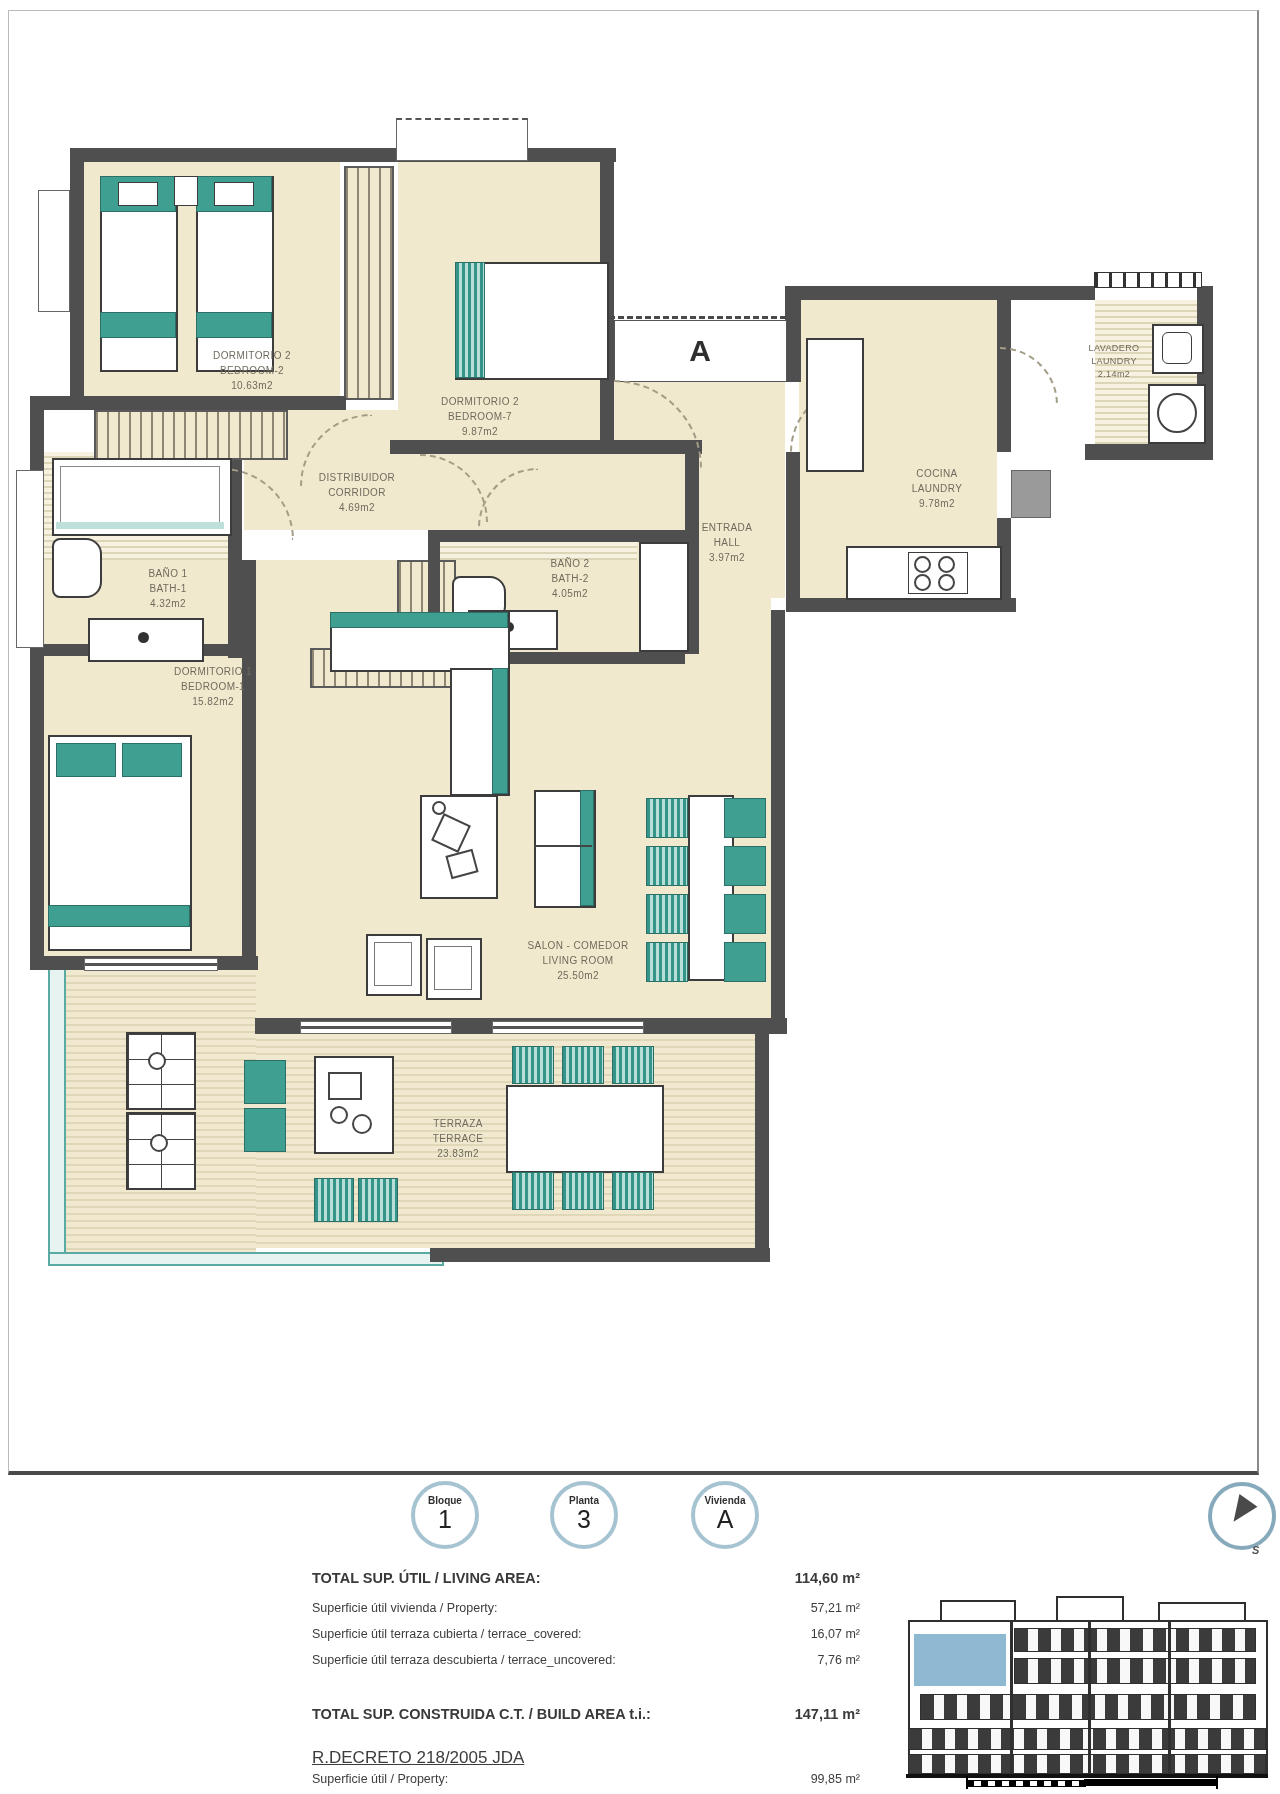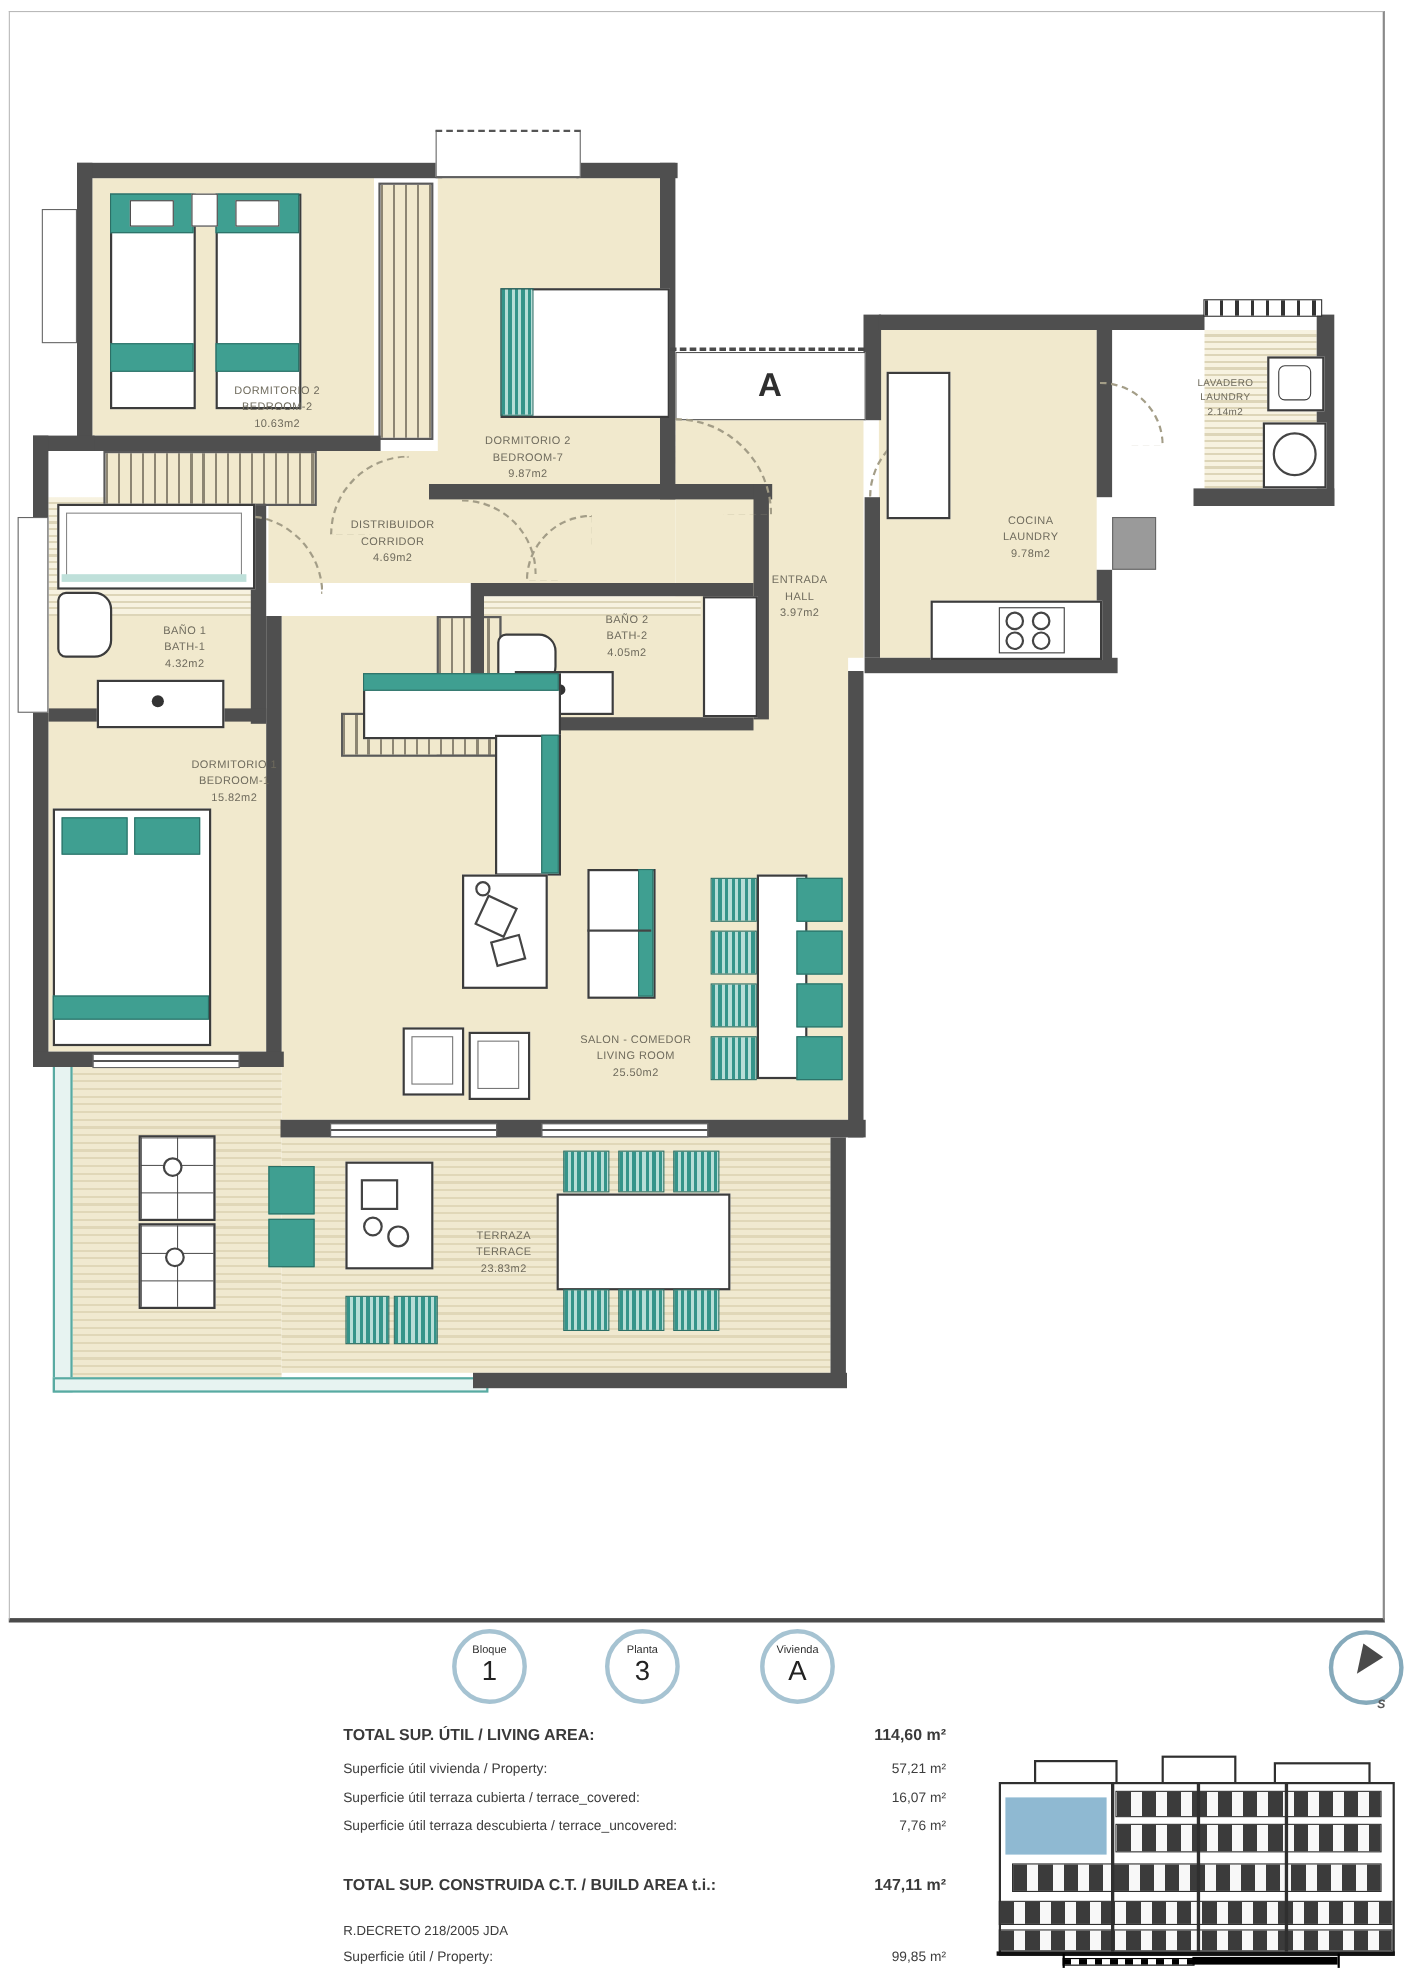--- a/index.html
+++ b/index.html
@@ -26,26 +26,26 @@
   .circle{border:2px solid #444;border-radius:50%;background:#fff;}
   .dot{background:#333;border-radius:50%;}
   .rlabel{position:absolute;transform:translateX(-50%);text-align:center;color:#6f6b5d;
           font-size:10px;line-height:15px;letter-spacing:.4px;white-space:nowrap;}
   .rlabel span{display:block;}
   .entrA{position:absolute;font-size:30px;color:#2f2f2f;transform:translateX(-50%);}
   .grid{background-image:linear-gradient(#444 1px,transparent 1px),linear-gradient(90deg,#444 1px,transparent 1px);
         background-size:33px 25px;}
   .badge{position:absolute;width:68px;height:68px;border-radius:50%;border:4px solid #a6c3d2;background:#fff;
          text-align:center;box-sizing:border-box;}
-  .badge .bl{display:block;font-size:10px;font-weight:normal;color:#2f2f2f;margin-top:10px;}
+  .badge .bl{display:block;font-size:10px;font-weight:bold;color:#2f2f2f;margin-top:10px;}
   .badge .bv{display:block;font-size:25px;color:#222;line-height:1.05;}
   .frow{position:absolute;left:312px;width:548px;display:flex;justify-content:space-between;color:#3d3d3d;}
   .frow.bold{font-weight:bold;font-size:14.5px;color:#3a3a3a;}
   .frow.norm{font-size:12.5px;}
-  .frow.small{font-size:12px;}
+  .frow.small{font-size:17px;text-decoration:underline;}
   .eb{position:absolute;border:2px solid #2f2f2f;background:#fff;}
   .band{position:absolute;border:1px solid #2f2f2f;
         background:repeating-linear-gradient(90deg,#3b3b3b 0 13px,#f8f8f8 13px 23px);}
   .vline{position:absolute;background:#2f2f2f;}
   .compass-arrow{position:absolute;left:18px;top:12px;width:0;height:0;
      border-left:11px solid transparent;border-right:11px solid transparent;
      border-top:26px solid #4a4a4a;transform:rotate(35deg);}
   .sletter{position:absolute;font-size:11px;font-style:italic;color:#555;}
 </style>
 </head>
@@ -245,21 +245,21 @@
   <div class="rlabel" style="left:168px;top:566px">
     <span>BAÑO 1</span>
     <span>BATH-1</span>
     <span>4.32m2</span>
   </div>
   <div class="rlabel" style="left:570px;top:556px">
     <span>BAÑO 2</span>
     <span>BATH-2</span>
     <span>4.05m2</span>
   </div>
-  <div class="rlabel" style="left:213px;top:688px">
+  <div class="rlabel" style="left:213px;top:664px">
     <span>DORMITORIO 1</span>
     <span>BEDROOM-1</span>
     <span>15.82m2</span>
   </div>
   <div class="rlabel" style="left:578px;top:938px">
     <span>SALON - COMEDOR</span>
     <span>LIVING ROOM</span>
     <span>25.50m2</span>
   </div>
   <div class="rlabel" style="left:458px;top:1116px">

